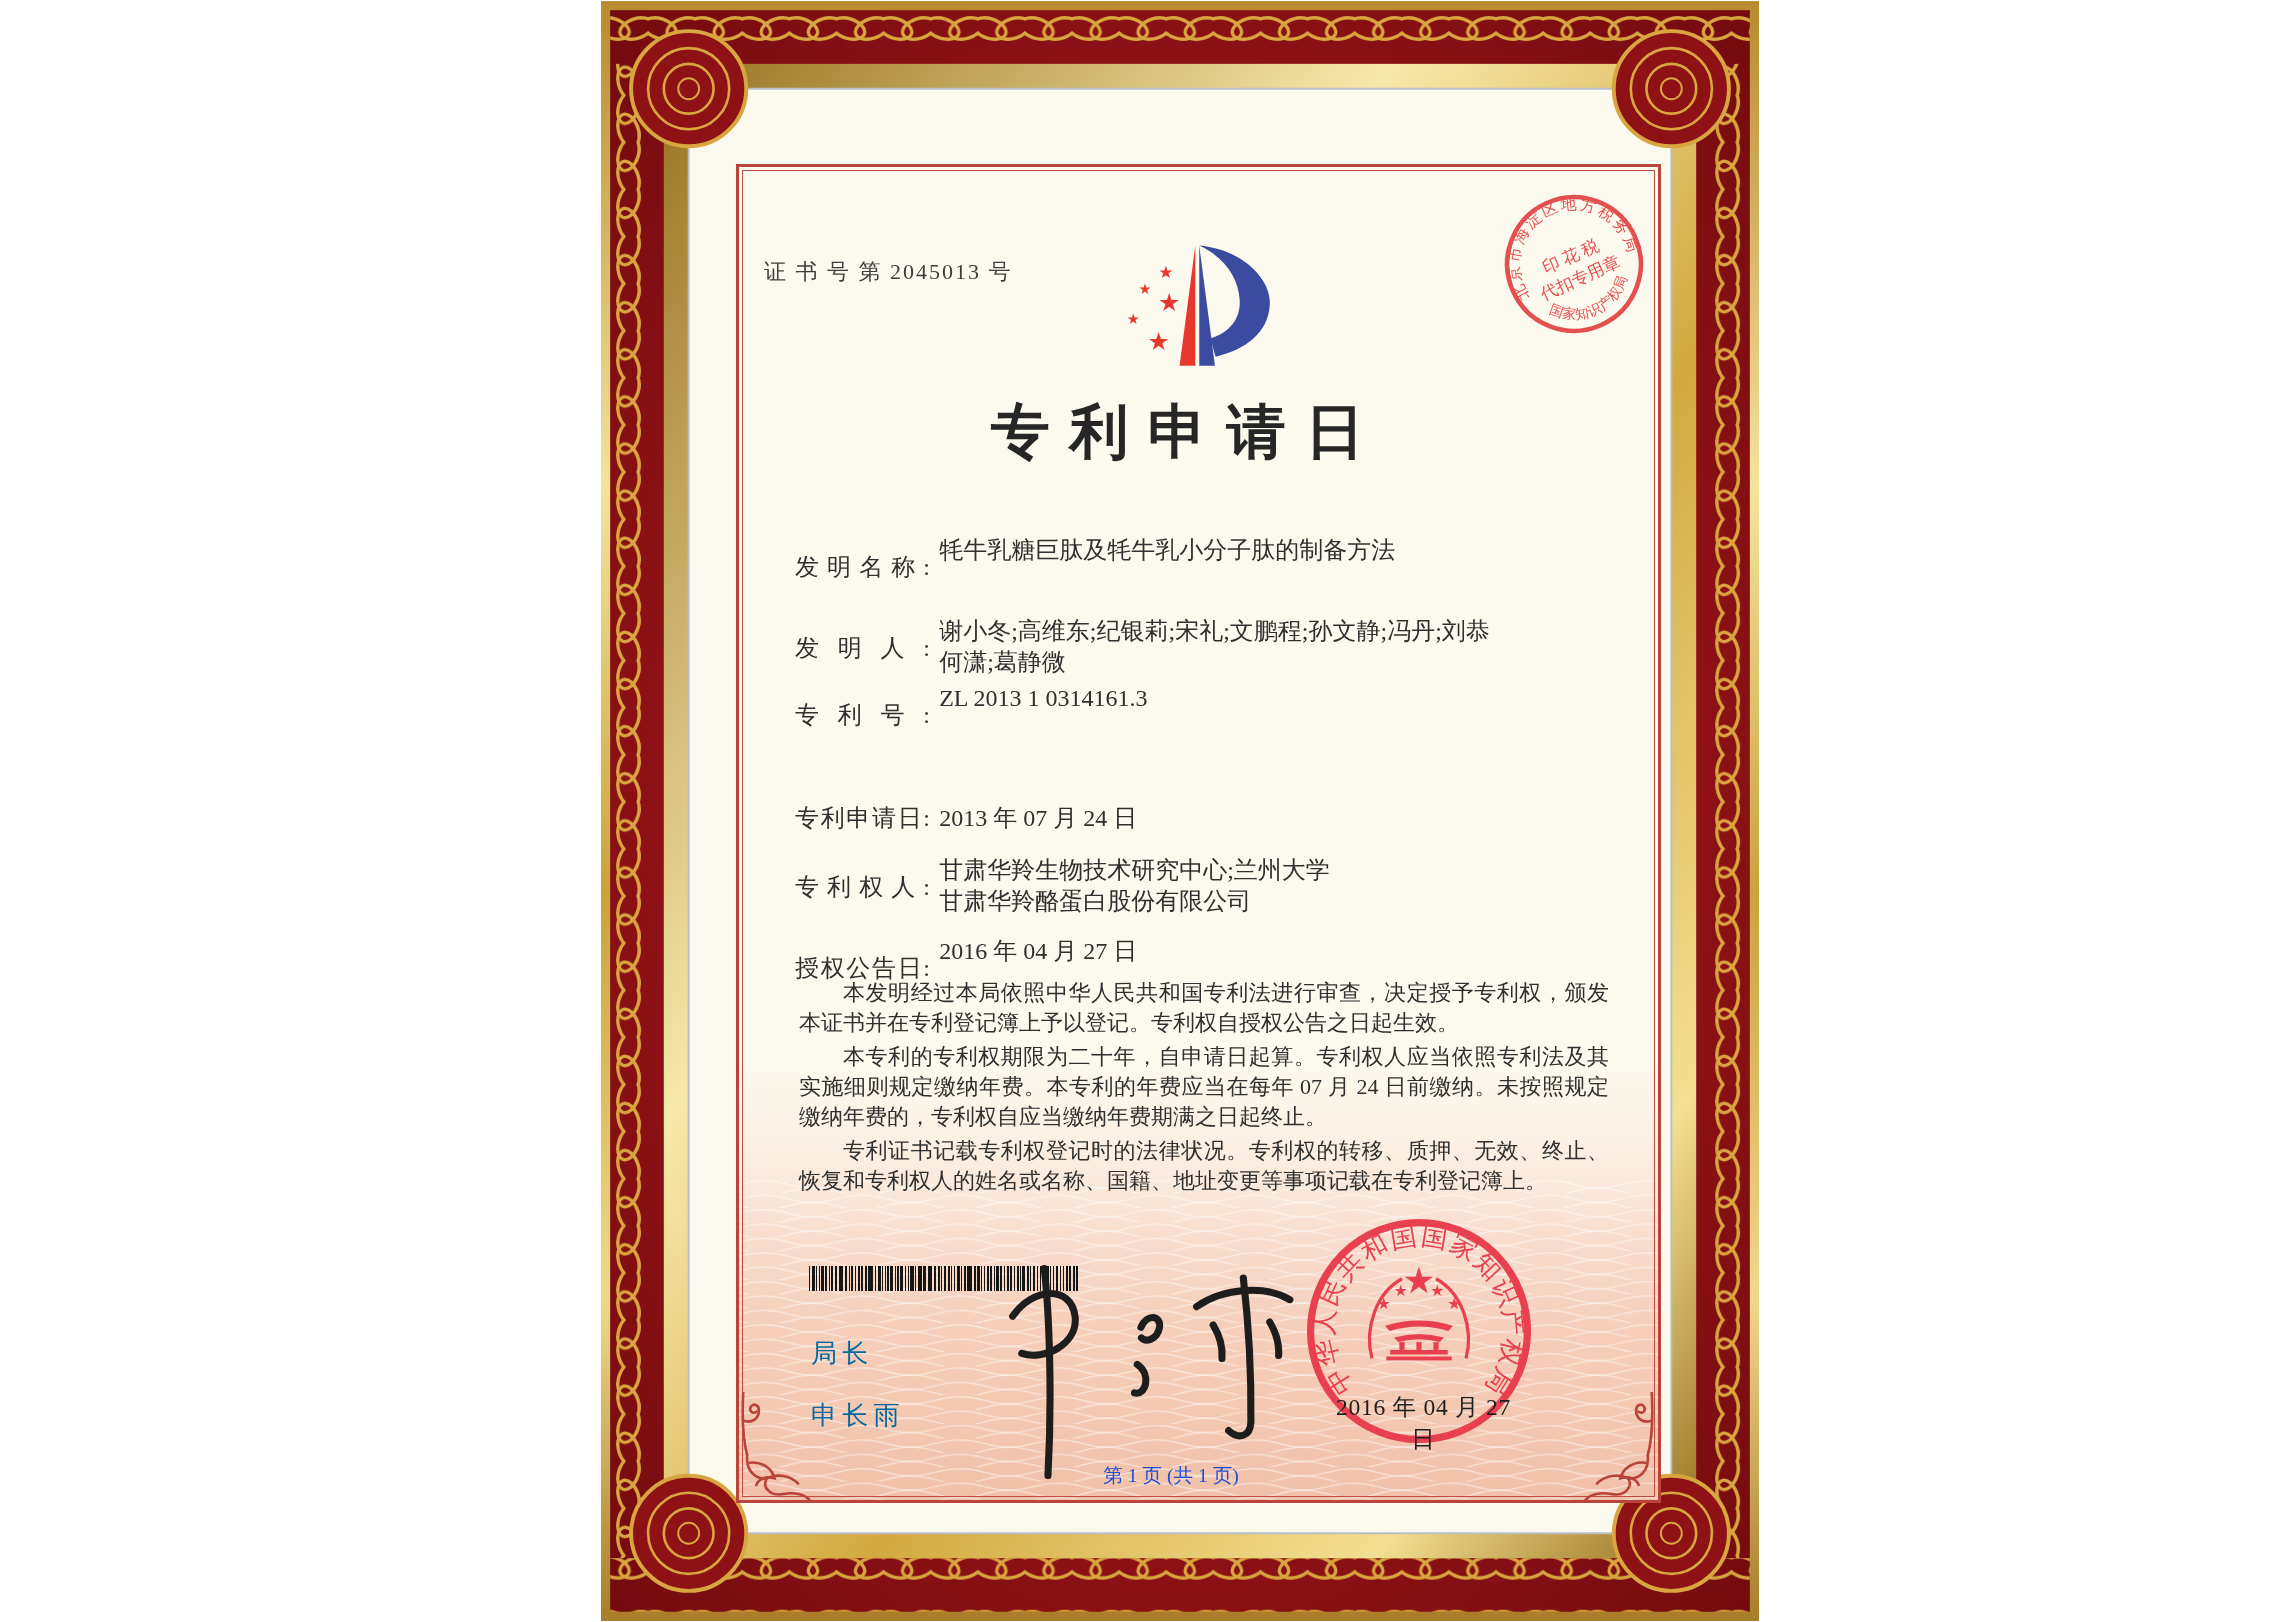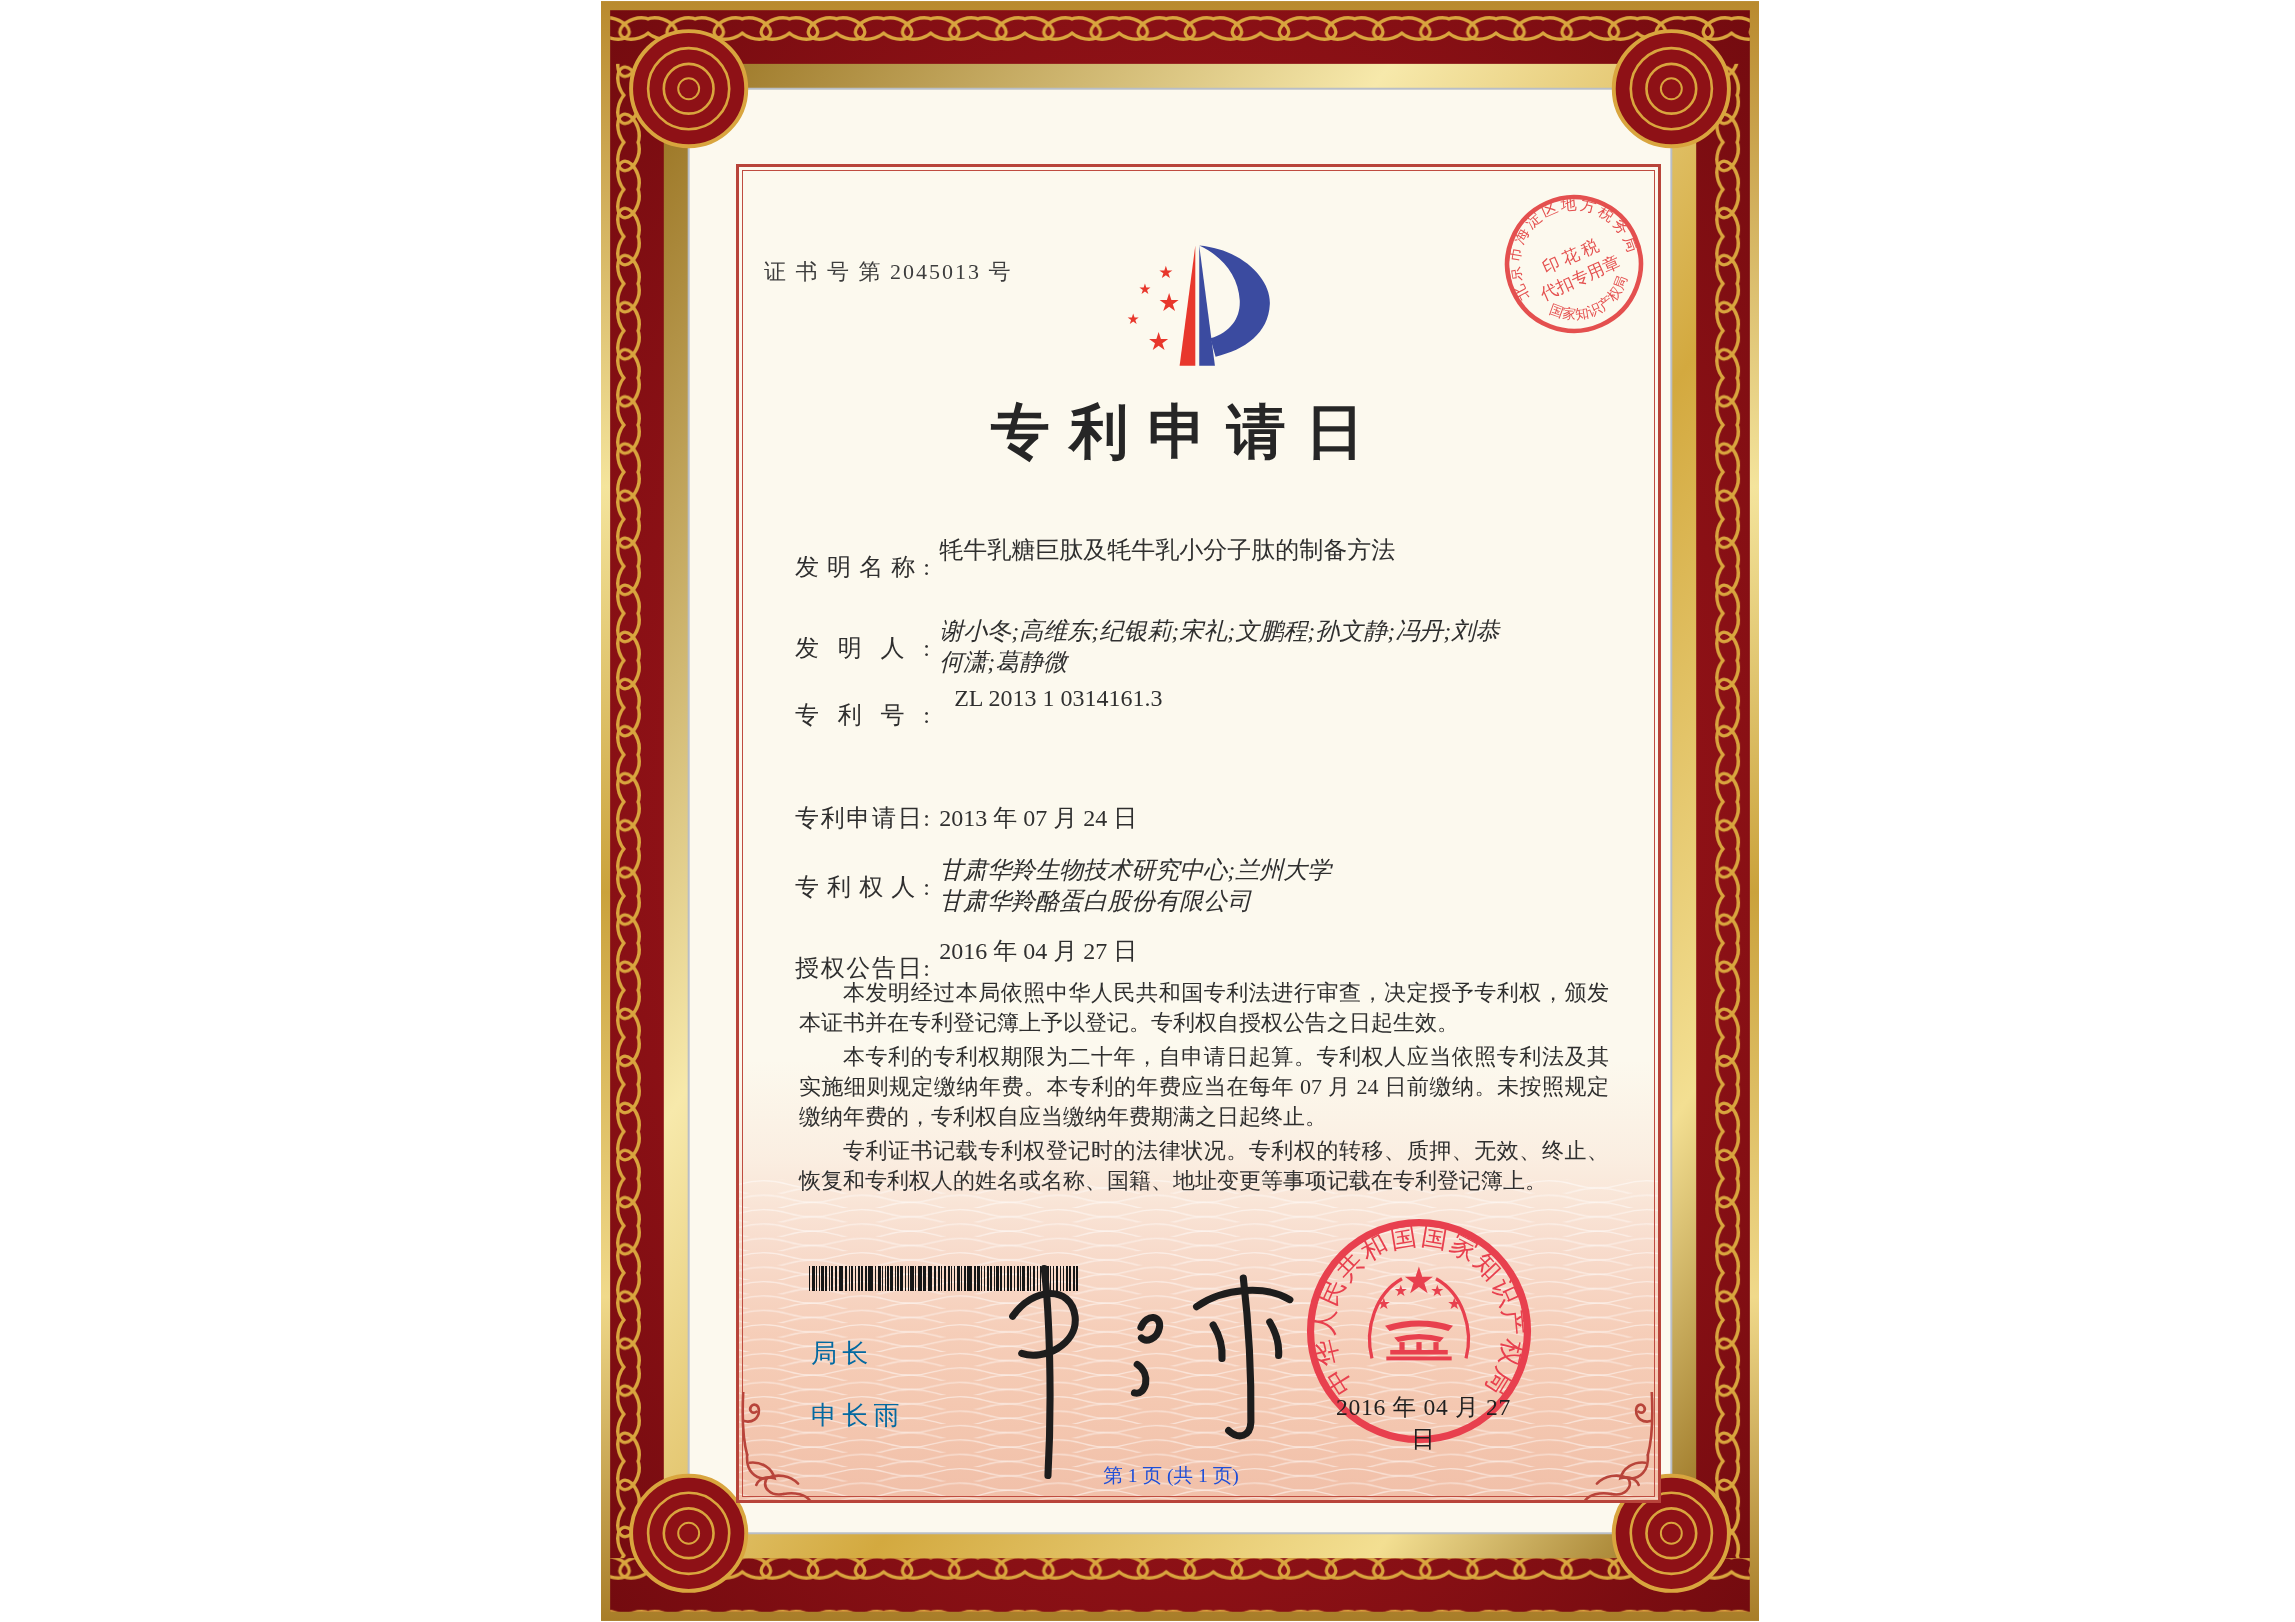--- a/index.html
+++ b/index.html
@@ -27,21 +27,21 @@
 
   .floral{position:absolute;}
 
   
   .cert-no{position:absolute;left:764px;top:257px;font-size:22px;color:#3d3d3d;letter-spacing:2px;}
   .title{position:absolute;left:739px;top:393px;width:877px;margin:0;text-align:center;
     font-size:59px;font-weight:600;color:#262626;letter-spacing:19.6px;text-indent:19.6px;}
   .frow{position:absolute;left:795px;display:flex;font-size:24px;color:#2f2f2f;line-height:31px;}
   .flabel{width:135px;flex:0 0 135px;text-align:justify;text-align-last:justify;white-space:nowrap;margin-top:17px;}
   .fvalue{margin-left:9.2px;}
-  .vline{display:block;font-style:italic;}
+  .vline{display:block;}
   .paras{position:absolute;left:795px;top:974px;width:818px;font-size:22px;color:#2f2f2f;
     line-height:30px;text-align:justify;}
   .paras p{margin:4px;text-indent:2em;}
 
   .barcode{position:absolute;left:809px;top:1266px;width:270px;height:25px;
     background-image:
       repeating-linear-gradient(90deg,#161616 0 1.3px,transparent 1.3px 3.3px),
       repeating-linear-gradient(90deg,#161616 0 0.7px,transparent 0.7px 5.2px),
       repeating-linear-gradient(90deg,transparent 0 2.6px,#161616 2.6px 3.9px,transparent 3.9px 9.8px);}
 
@@ -191,21 +191,21 @@
   </div>
 
   <div class="frow" style="top:616px;">
     <span class="flabel">发明人:</span>
     <span class="fvalue">
       <span class="vline">谢小冬;高维东;纪银莉;宋礼;文鹏程;孙文静;冯丹;刘恭</span>
       <span class="vline">何潇;葛静微</span>
     </span>
   </div>
 
-  <div class="frow" style="top:683px;gap:15px;">
+  <div class="frow" style="top:683px;">
     <span class="flabel">专利号:</span>
     <span class="fvalue">ZL 2013 1 0314161.3</span>
   </div>
 
   <div class="frow" style="top:786px;align-items:flex-end;">
     <span class="flabel">专利申请日:</span>
     <span class="fvalue">2013 年 07 月 24 日</span>
   </div>
 
   <div class="frow" style="top:855px;">

